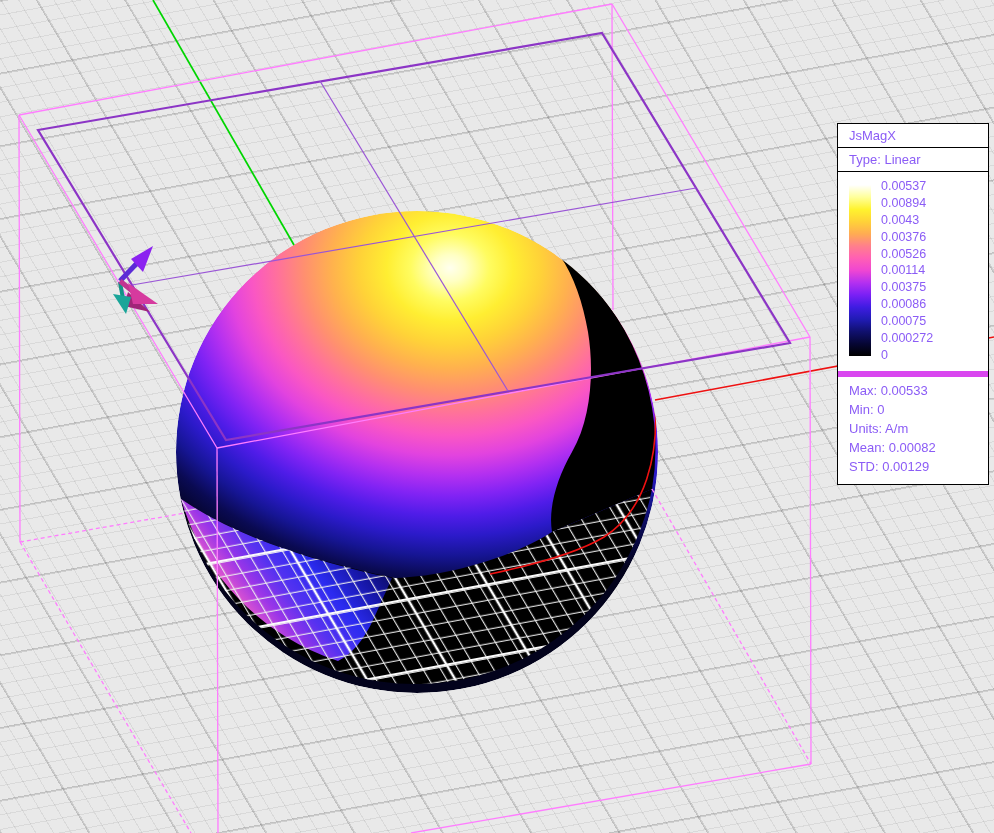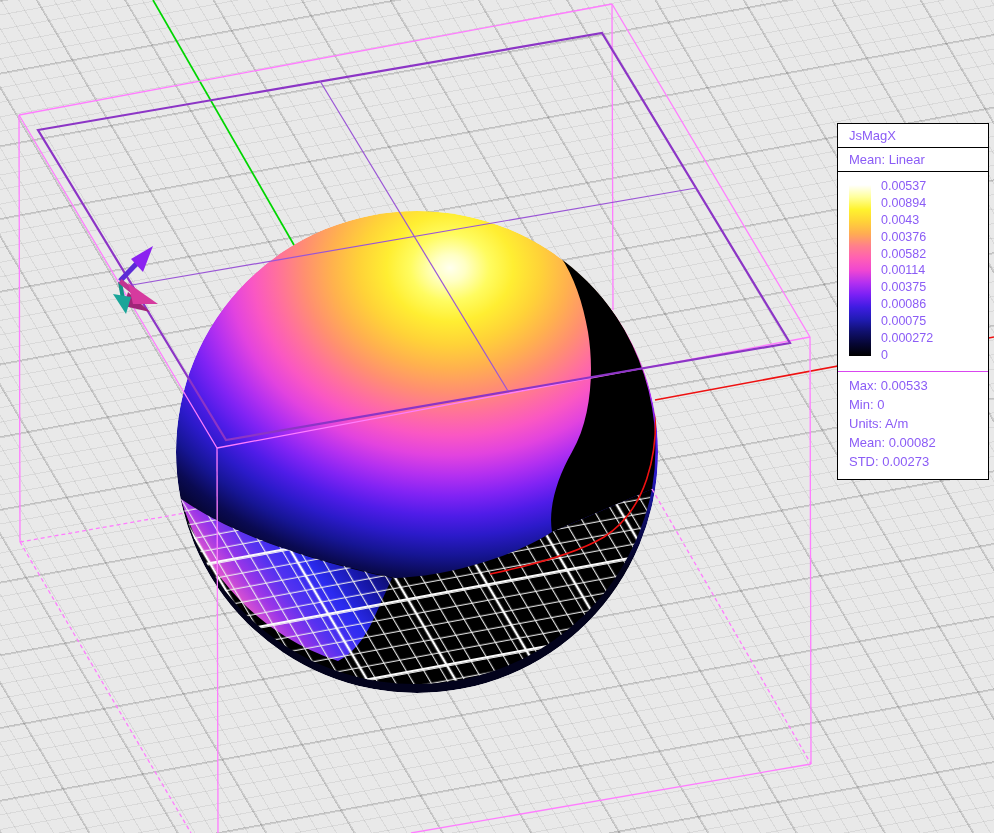--- a/index.html
+++ b/index.html
@@ -14,21 +14,21 @@
       repeating-linear-gradient(59.3deg,  rgba(0,0,0,0.065) 0 1px, transparent 1px 15.2px);
   }
   #scene{position:absolute;left:0;top:0;}
   
   .legend{
     position:absolute;left:837px;top:123px;width:150px;
     background:#fff;border:1px solid #000;color:#8b5cf6;
     font-size:13px;line-height:normal;
   }
   .lg-row{border-bottom:1px solid #000;padding:4px 0 4px 11px;height:15px;}
-  .lg-scale{position:relative;height:199px;border-bottom:1px solid #d946ef;}
+  .lg-scale{position:relative;height:199px;border-bottom:6px solid #d946ef;}
   .cbar{position:absolute;left:11px;top:13px;width:22px;height:171px;}
   .cbar-labels{
     position:absolute;left:43px;top:7px;height:183px;width:100px;
     display:flex;flex-direction:column;justify-content:space-between;
     font-size:12.5px;
   }
   .lg-stats{padding:6px 0 6px 11px;}
   .lg-stats div{height:19px;}
 </style>
 </head>
@@ -143,38 +143,38 @@
       <polygon points="153,246 131,259 143,272" fill="#8b22f0"></polygon>
       <line x1="120" y1="282" x2="123" y2="299" stroke="#129387" stroke-width="4"></line>
       <polygon points="126,314 113,294 131,297" fill="#1aa599"></polygon>
       <line x1="120" y1="281" x2="136" y2="294" stroke="#c23391" stroke-width="5"></line>
       <polygon points="158,304 128,283 133,304" fill="#d63a9e"></polygon>
     </g>
   </svg>
 
   <div class="legend">
     <div class="lg-row">JsMagX</div>
-    <div class="lg-row">Mean: Linear</div>
+    <div class="lg-row">Type: Linear</div>
     <div class="lg-scale">
       <div class="cbar" style="background: linear-gradient(rgb(255, 255, 255), rgb(255, 255, 154), rgb(255, 243, 46), rgb(255, 210, 56), rgb(255, 172, 82), rgb(255, 127, 140), rgb(255, 95, 180), rgb(239, 70, 210), rgb(180, 48, 240), rgb(122, 32, 245), rgb(63, 28, 226), rgb(32, 27, 180), rgb(16, 16, 110), rgb(6, 6, 52), rgb(0, 0, 0));"></div>
       <div class="cbar-labels">
         <span>0.00537</span>
         <span>0.00894</span>
         <span>0.0043</span>
         <span>0.00376</span>
-        <span>0.00582</span>
+        <span>0.00526</span>
         <span>0.00114</span>
         <span>0.00375</span>
         <span>0.00086</span>
         <span>0.00075</span>
         <span>0.000272</span>
         <span>0</span>
       </div>
     </div>
     <div class="lg-stats">
       <div>Max: 0.00533</div>
       <div>Min: 0</div>
       <div>Units: A/m</div>
       <div>Mean: 0.00082</div>
-      <div>STD: 0.00273</div>
+      <div>STD: 0.00129</div>
     </div>
   </div>
 </div>
 
 </body></html>

